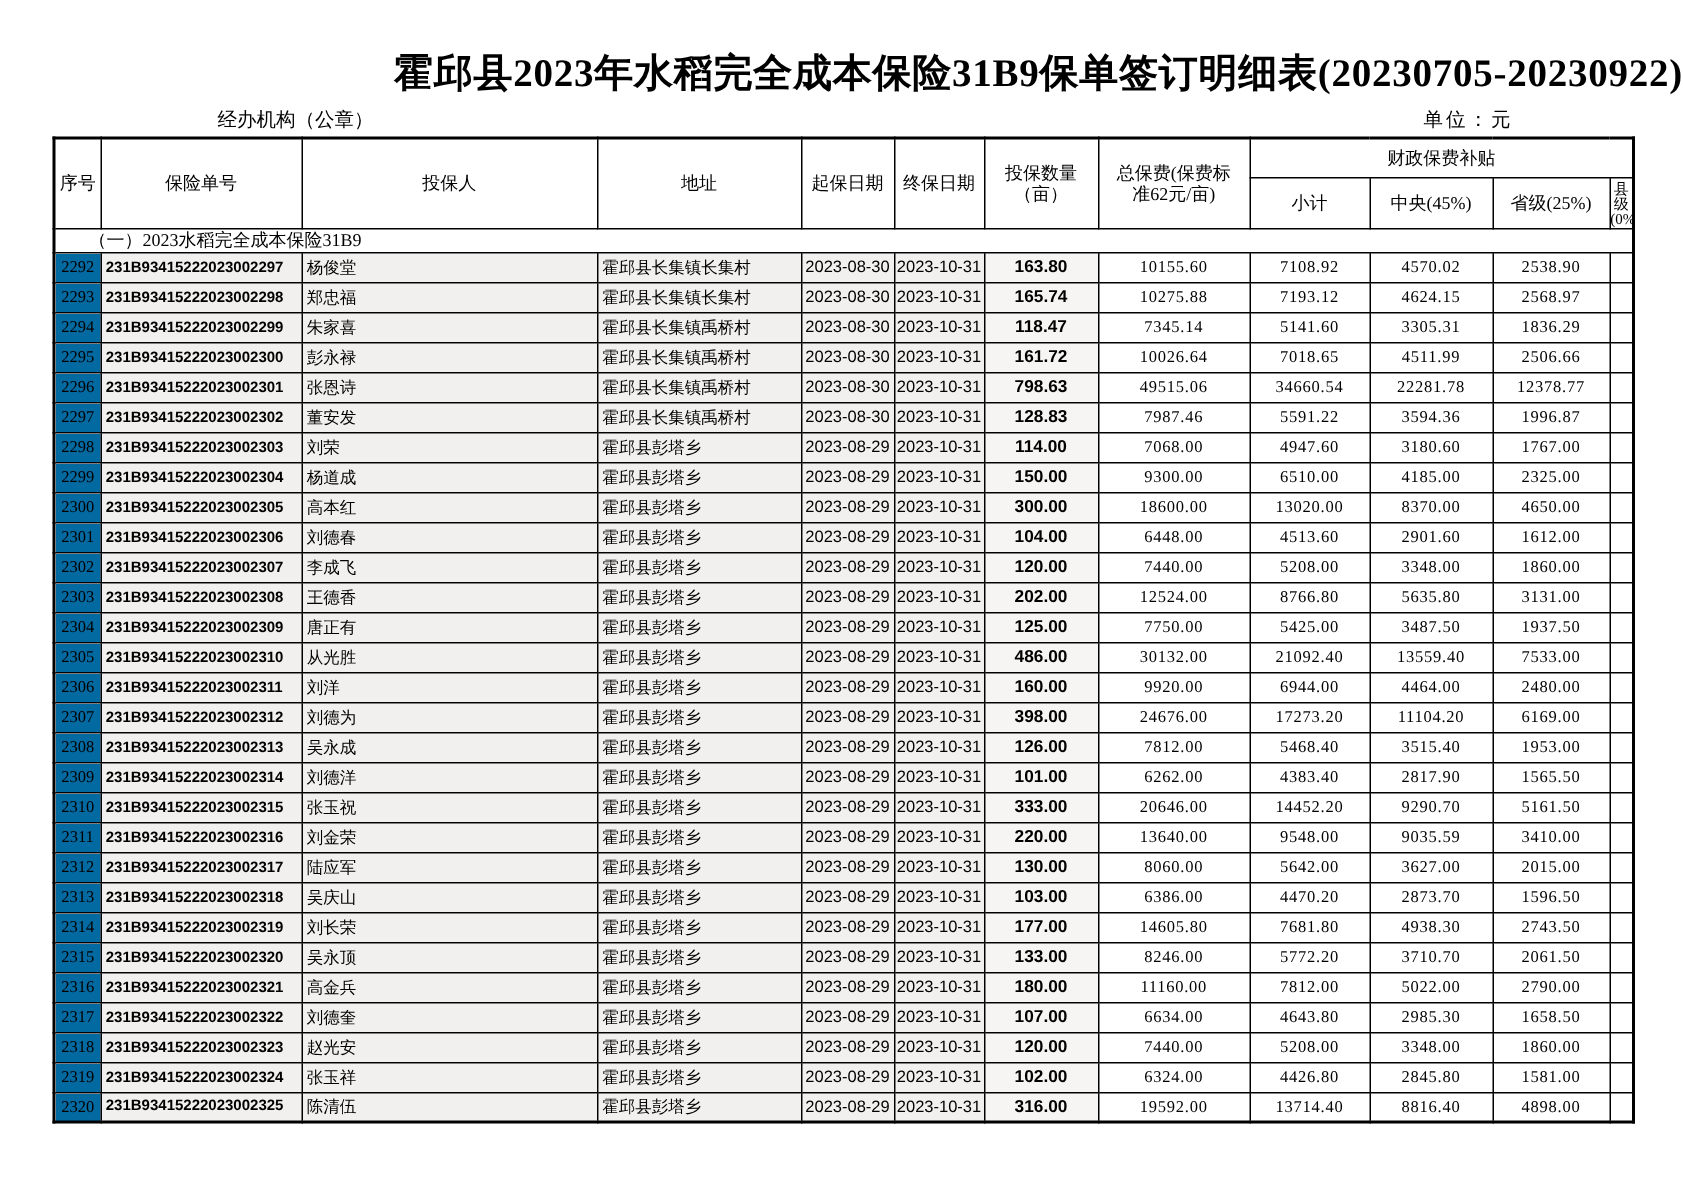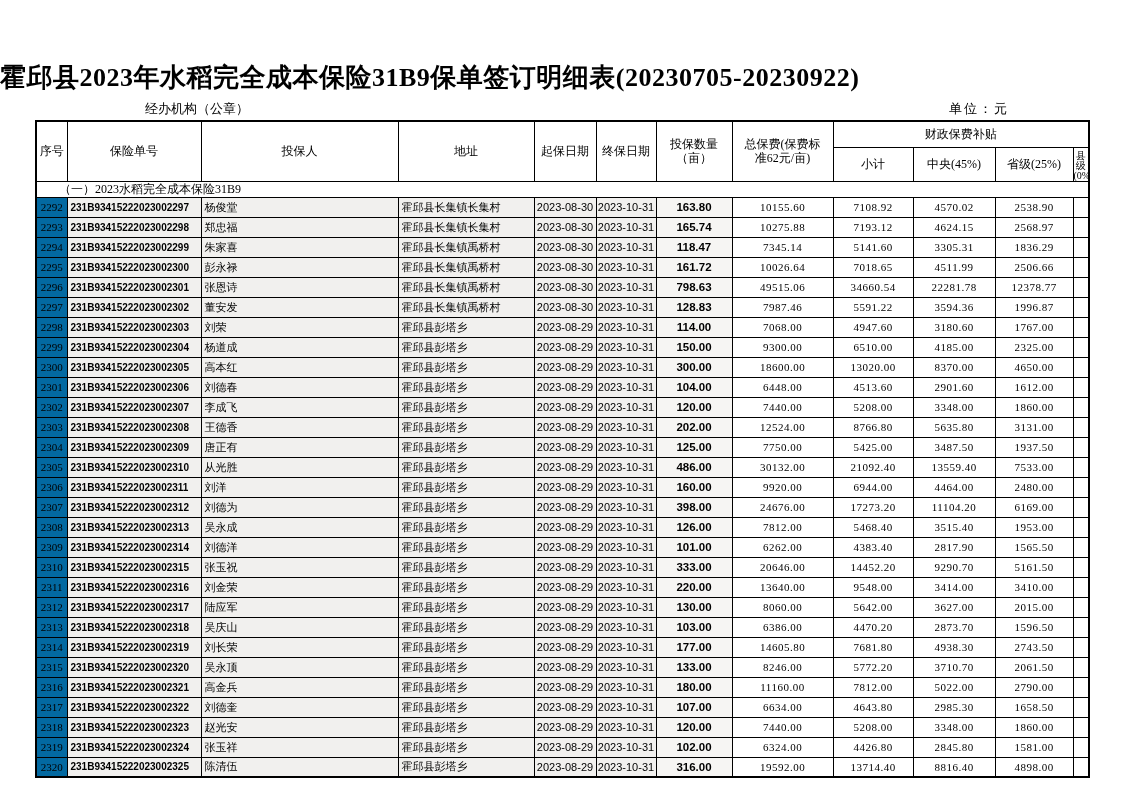--- a/index.html
+++ b/index.html
@@ -2,21 +2,21 @@
 <html><head>
 <meta charset="utf-8">
 <style>
   html,body{margin:0;padding:0;}
   body{
     width:1122px;height:793px;background:#ffffff;color:#000;
     font-family:"Liberation Serif","DejaVu Serif",serif;
     overflow:hidden;
   }
   .title{
-    text-align:left;padding-top:62px;font-size:26px;font-weight:bold;
+    text-align:right;padding-top:33px;font-size:26px;font-weight:bold;
     line-height:32px;letter-spacing:0.5px;
   }
   .meta{
     width:1053px;margin:6px 0 0 35px;display:flex;justify-content:space-between;
     font-size:13px;height:18px;align-items:flex-end;
   }
   .meta .agency{margin-left:110px;}
   .meta .unit{margin-right:79px;letter-spacing:2px;}
   table.report{
     border-collapse:collapse;table-layout:fixed;width:1053px;margin-left:35px;
@@ -374,21 +374,21 @@
         <tr class="data">
           <td class="c-seq">2311</td>
           <td class="c-policy">231B93415222023002316</td>
           <td class="c-name">刘金荣</td>
           <td class="c-addr">霍邱县彭塔乡</td>
           <td class="c-date">2023-08-29</td>
           <td class="c-date">2023-10-31</td>
           <td class="c-qty">220.00</td>
           <td class="c-money">13640.00</td>
           <td class="c-money">9548.00</td>
-          <td class="c-money">3414.00</td>
+          <td class="c-money">9035.59</td>
           <td class="c-money">3410.00</td>
           <td class="c-county"></td>
         </tr>
         <tr class="data">
           <td class="c-seq">2312</td>
           <td class="c-policy">231B93415222023002317</td>
           <td class="c-name">陆应军</td>
           <td class="c-addr">霍邱县彭塔乡</td>
           <td class="c-date">2023-08-29</td>
           <td class="c-date">2023-10-31</td>

